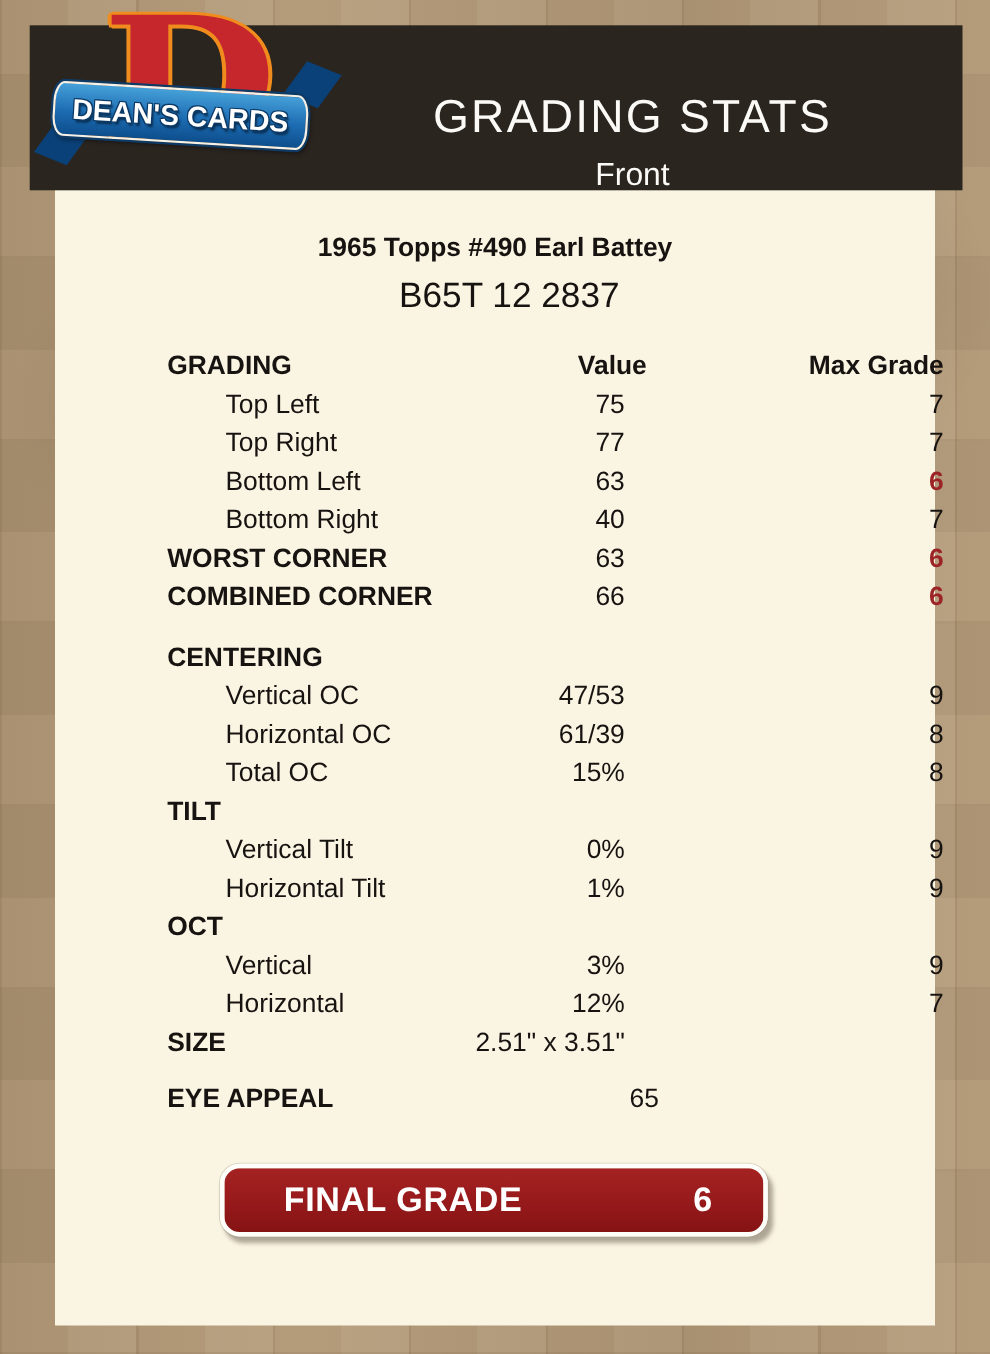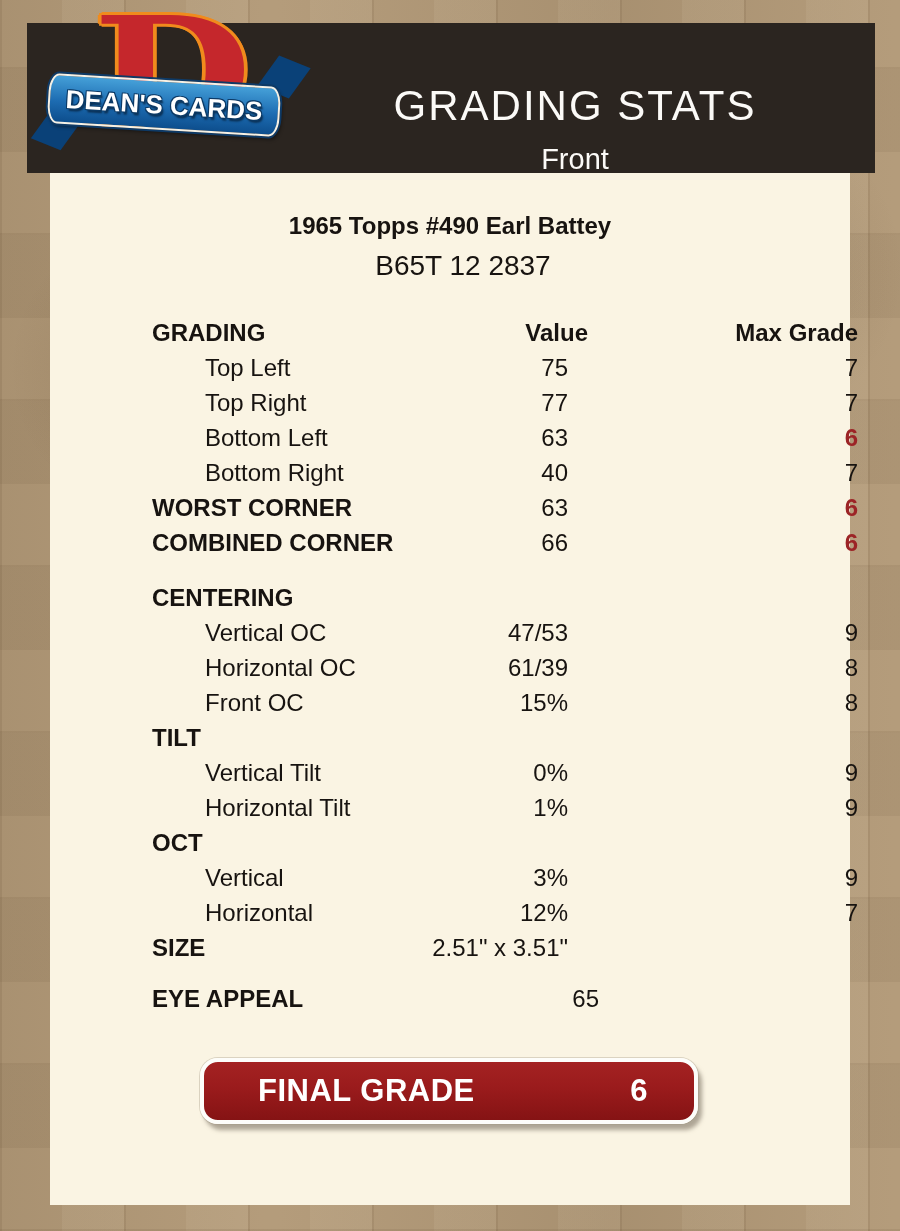--- a/index.html
+++ b/index.html
@@ -28,21 +28,21 @@
     background-image:
       radial-gradient(140px 180px at 12% 30%, rgba(70,48,24,.10), transparent 70%),
       radial-gradient(160px 200px at 88% 22%, rgba(70,48,24,.09), transparent 70%),
       radial-gradient(150px 190px at 78% 72%, rgba(250,242,220,.10), transparent 70%),
       radial-gradient(170px 200px at 20% 82%, rgba(70,48,24,.09), transparent 70%);}
 
   
   .panel{position:absolute;left:50px;top:150px;width:800px;height:1055px;background:var(--panel_bg);}
 
   .card-title{position:absolute;left:0;right:0;top:62px;text-align:center;font-size:24px;font-weight:700;}
-  .card-serial{position:absolute;left:0;right:0;top:100px;text-align:center;font-size:28px;padding-left:26px;}
+  .card-serial{position:absolute;left:0;right:0;top:100px;text-align:center;font-size:32px;padding-left:26px;}
 
   
   .stats-table{position:absolute;left:102px;top:165px;width:706px;font-size:24px;}
   .row{display:grid;grid-template-columns:230px 206px 270px;height:35px;line-height:35px;}
   .row.sp-lg{margin-top:20px;}
   .row.sp-sm{margin-top:16px;gap:31px;}
   .c-label{white-space:nowrap;}
   .row.item .c-label{padding-left:53px;}
   .row.header .c-label,.row.section .c-label{font-weight:700;}
   .c-value{text-align:right;padding-right:20px;white-space:nowrap;}
@@ -139,21 +139,21 @@
           <span class="c-label">Vertical OC</span>
           <span class="c-value">47/53</span>
           <span class="c-max">9</span>
         </div>
         <div class="row item">
           <span class="c-label">Horizontal OC</span>
           <span class="c-value">61/39</span>
           <span class="c-max">8</span>
         </div>
         <div class="row item">
-          <span class="c-label">Front OC</span>
+          <span class="c-label">Total OC</span>
           <span class="c-value">15%</span>
           <span class="c-max">8</span>
         </div>
         <div class="row section">
           <span class="c-label">TILT</span>
           <span class="c-value"></span>
           <span class="c-max"></span>
         </div>
         <div class="row item">
           <span class="c-label">Vertical Tilt</span>

